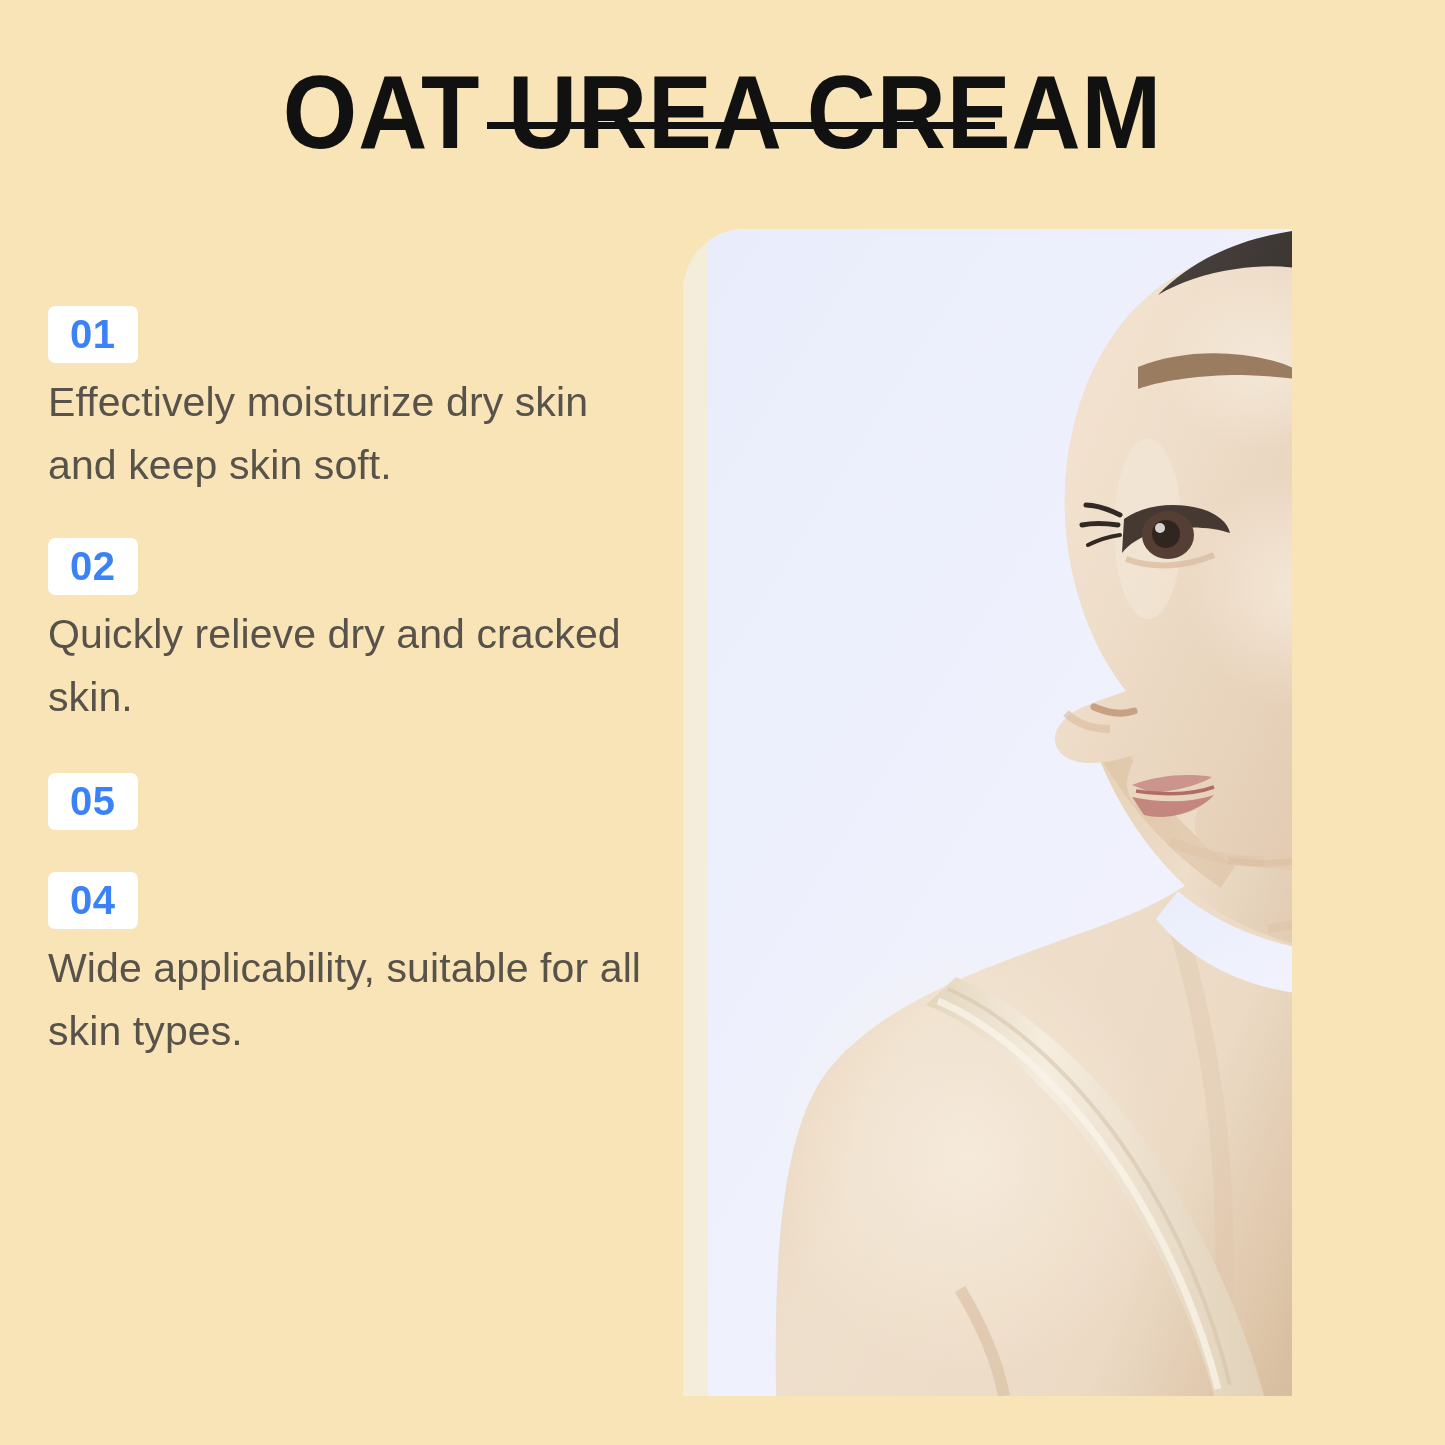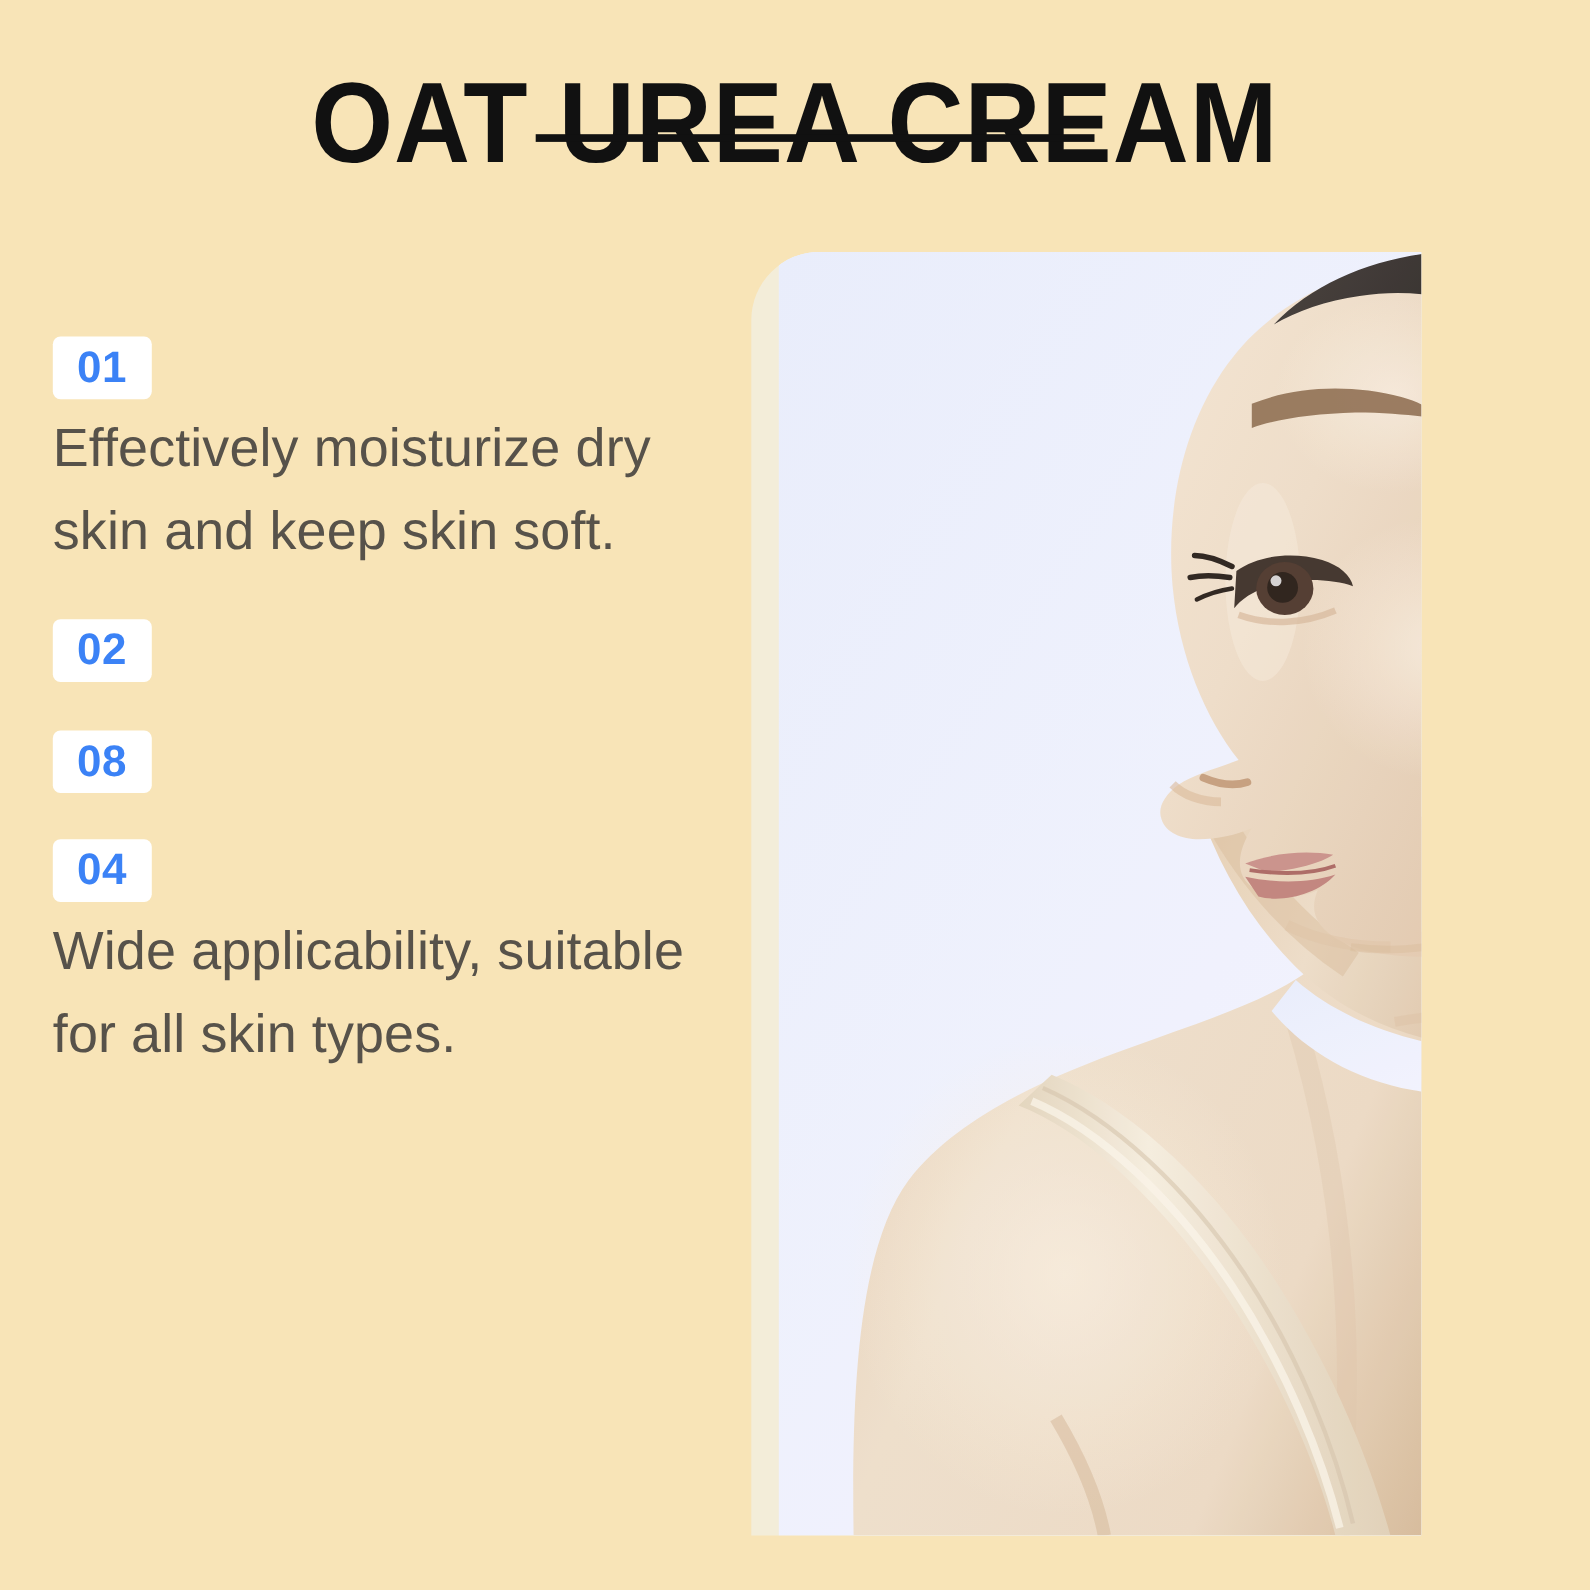--- a/index.html
+++ b/index.html
@@ -76,21 +76,21 @@
     font-size: 40px;
     font-weight: bold;
     line-height: 1;
     padding: 8px 22px 9px 22px;
     border-radius: 7px;
     letter-spacing: 0.5px;
   }
 
   .feature-text {
     margin-top: 8px;
-    font-size: 49px;
+    font-size: 41px;
     line-height: 1.53;
     color: #57524a;
     font-weight: 400;
     letter-spacing: 0.1px;
     max-width: 600px;
   }
 
   
   .feature.f1 { margin-bottom: 42px; }
   .feature.f2 { margin-bottom: 44px; margin-top: 18px; }
@@ -139,24 +139,25 @@
 
   <div class="features">
 
     <div class="feature f1">
       <span class="badge">01</span>
       <div class="feature-text">Effectively moisturize dry skin and keep skin soft.</div>
     </div>
 
     <div class="feature f2">
       <span class="badge">02</span>
+      <div class="feature-text">Quickly relieve dry and cracked skin.</div>
     </div>
 
     <div class="feature f3">
-      <span class="badge">08</span>
+      <span class="badge">05</span>
     </div>
 
     <div class="feature f4">
       <span class="badge">04</span>
       <div class="feature-text">Wide applicability, suitable for all skin types.</div>
     </div>
 
   </div>
 
   <div class="photo-panel">

